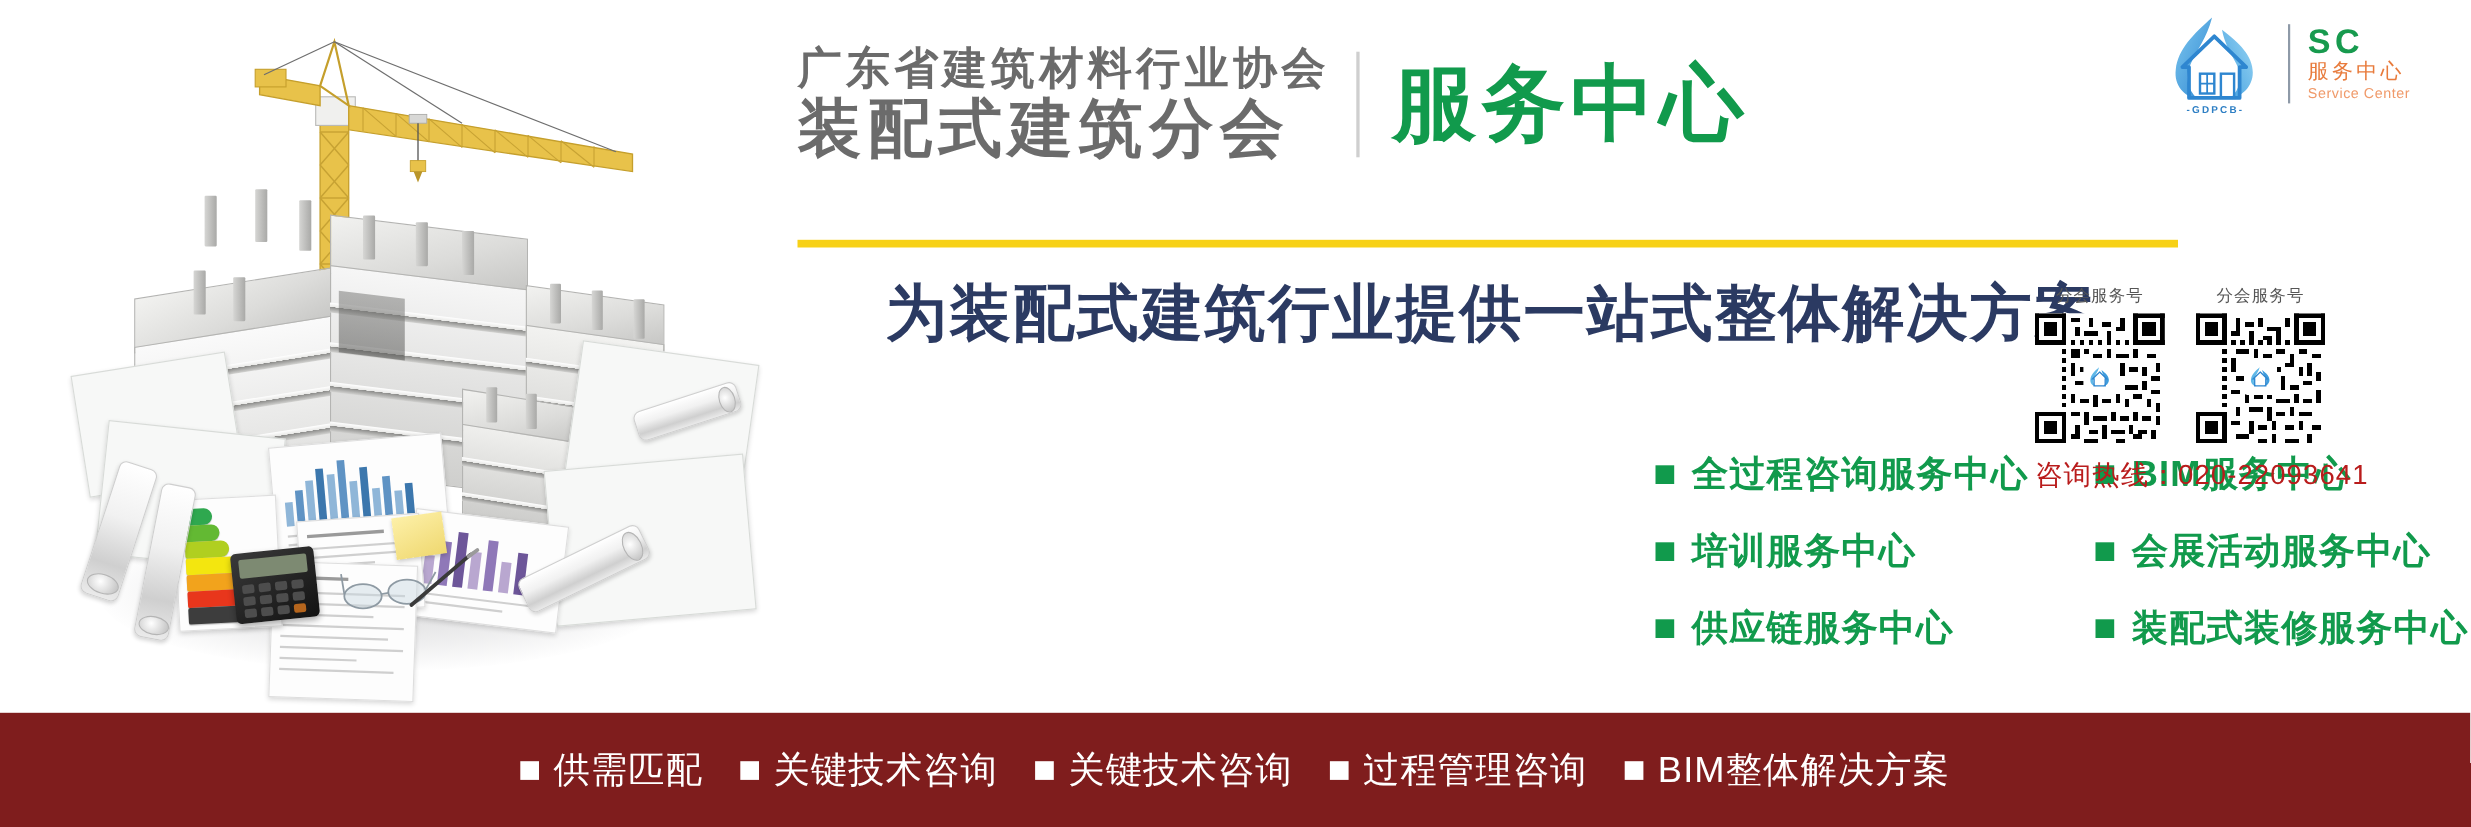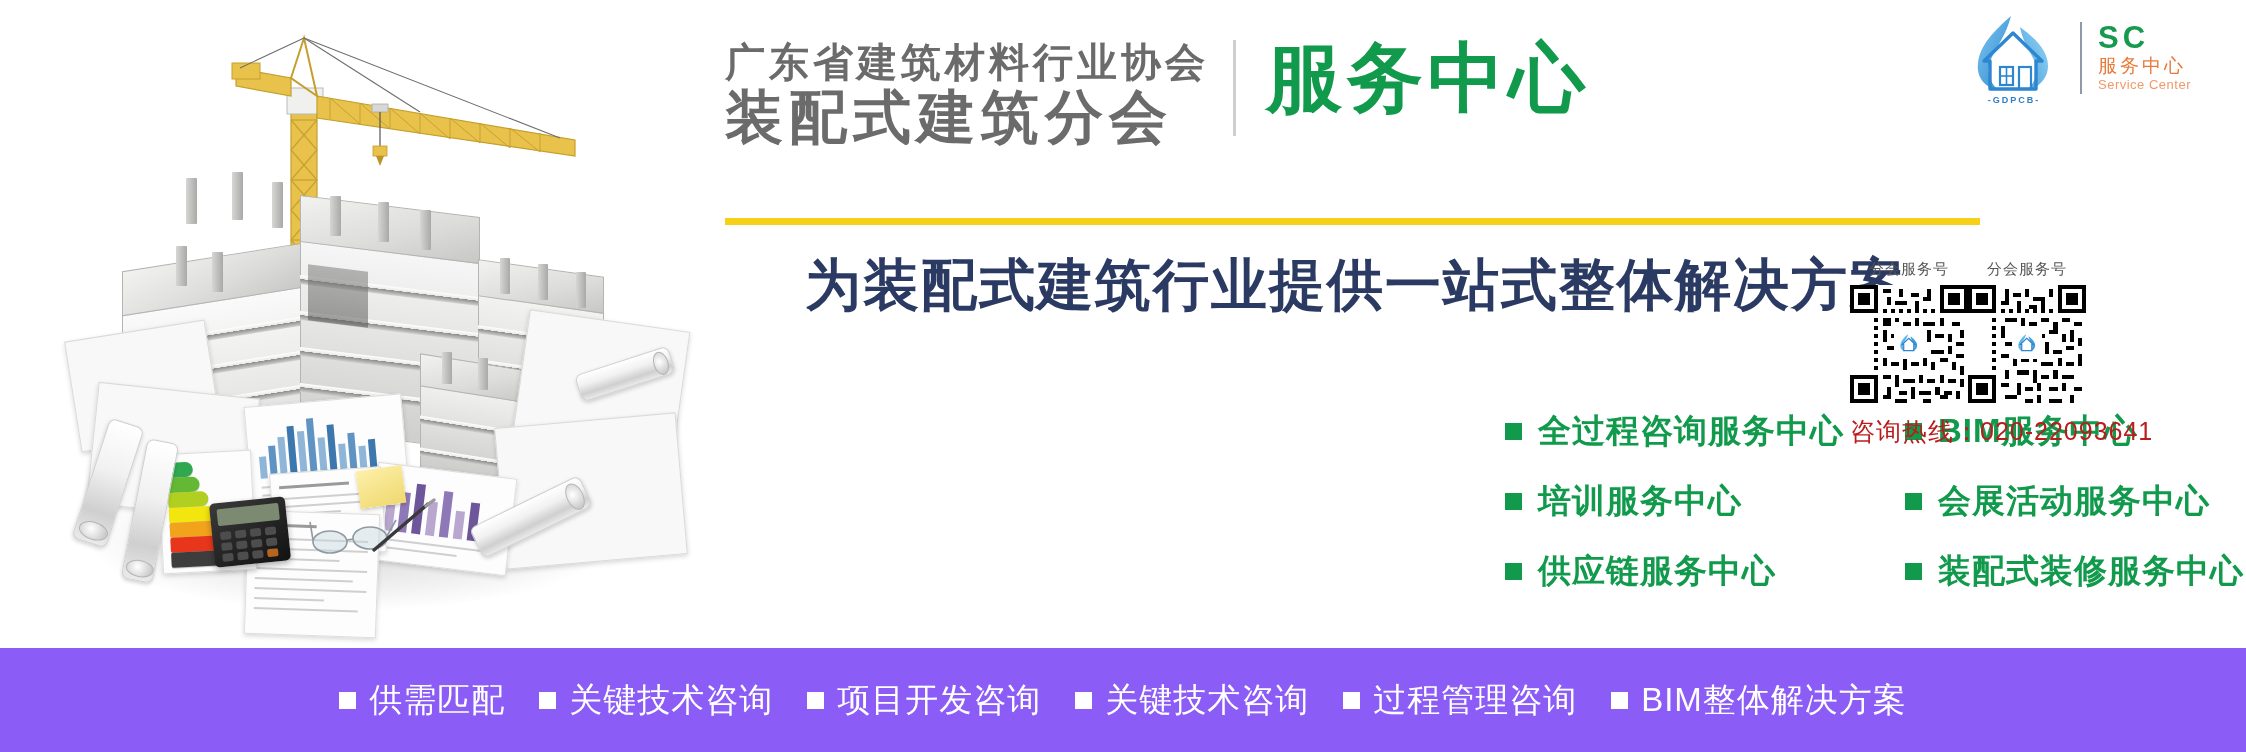--- a/index.html
+++ b/index.html
@@ -106,20 +106,21 @@
   .glasses { position:absolute; }
 
   
   .content { position: absolute; left: 700px; top: 0; width: 1546px; height: 648px; }
 
   .title-row {
     position: absolute;
     left: 25px;
     top: 40px;
     display: flex;
+    align-items: center;
   }
   .title-stack { display: flex; flex-direction: column; }
   .title-line1 {
     font-size: 40px;
     font-weight: bold;
     color: #6b6b6b;
     letter-spacing: 4px;
     line-height: 1.12;
     white-space: nowrap;
   }
@@ -231,21 +232,21 @@
   }
   .logo-en {
     font-size: 13px;
     color: #f09a6a;
     letter-spacing: 0.5px;
     line-height: 1.2;
   }
 
   
   .qr-block { position: absolute; left: 1150px; top: 260px; width: 390px; }
-  .qr-row { display: flex; }
+  .qr-row { display: flex; gap: 28px; }
   .qr-cell { width: 118px; }
   .qr-caption {
     text-align: center;
     font-size: 15px;
     color: #555555;
     margin-bottom: 6px;
     letter-spacing: 1px;
   }
   .qr-canvas {
     position: relative;
@@ -272,21 +273,21 @@
     white-space: nowrap;
   }
 
   
   .green-bar {
     position: absolute;
     left: 0;
     top: 648px;
     width: 2246px;
     height: 104px;
-    background: #8b5cf6;
+    background: #7f1d1d;
     display: flex;
     align-items: center;
     justify-content: center;
     gap: 34px;
   }
   .gb-item { display: flex; align-items: center; white-space: nowrap; }
   .gb-bullet {
     width: 17px; height: 17px;
     background: #ffffff;
     margin-right: 13px;
@@ -840,24 +841,20 @@
     <div class="gb-item">
       <span class="gb-bullet"></span>
       <span class="gb-label">供需匹配</span>
     </div>
     <div class="gb-item">
       <span class="gb-bullet"></span>
       <span class="gb-label">关键技术咨询</span>
     </div>
     <div class="gb-item">
       <span class="gb-bullet"></span>
-      <span class="gb-label">项目开发咨询</span>
-    </div>
-    <div class="gb-item">
-      <span class="gb-bullet"></span>
       <span class="gb-label">关键技术咨询</span>
     </div>
     <div class="gb-item">
       <span class="gb-bullet"></span>
       <span class="gb-label">过程管理咨询</span>
     </div>
     <div class="gb-item">
       <span class="gb-bullet"></span>
       <span class="gb-label">BIM整体解决方案</span>
     </div>

